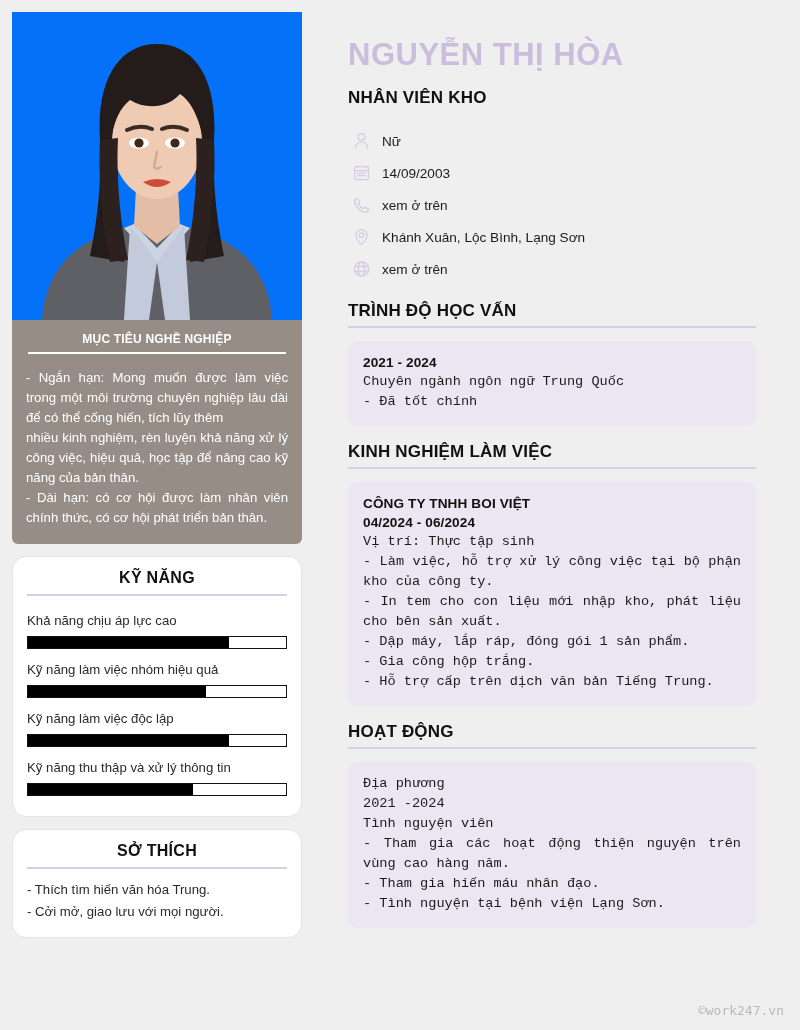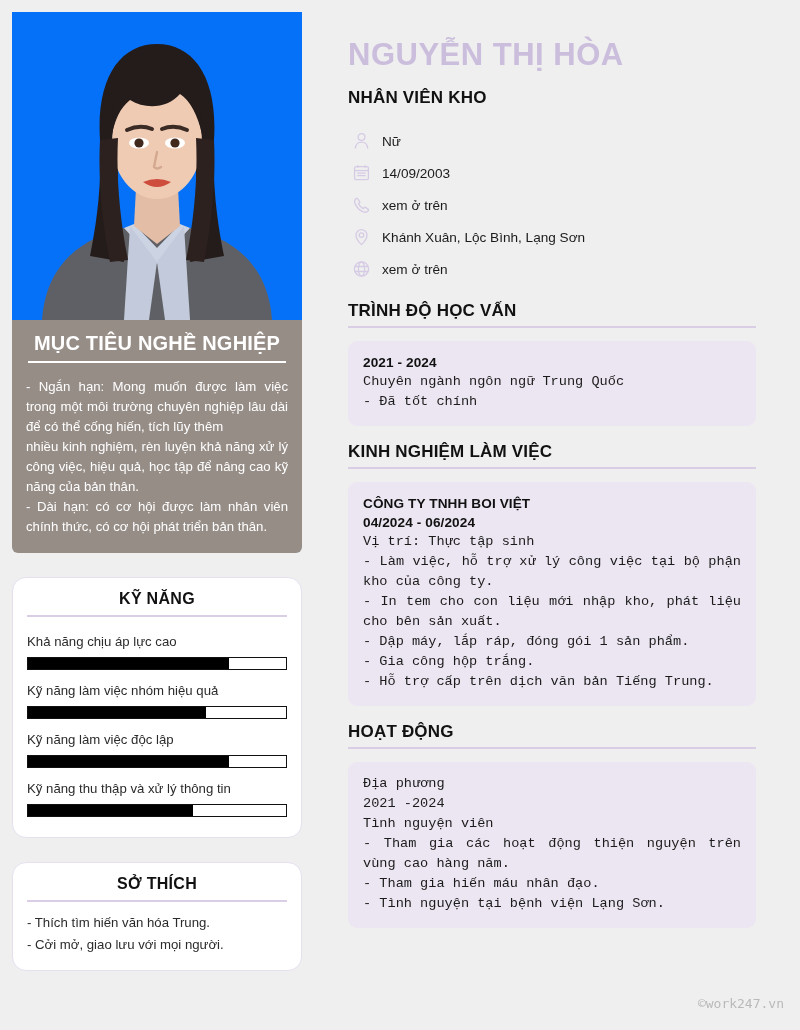--- a/index.html
+++ b/index.html
@@ -33,21 +33,21 @@
 
   
   .objective {
     width: 290px;
     background: #968d87;
     padding: 12px 14px 16px 14px;
     border-radius: 0 0 6px 6px;
   }
   .obj-title {
     color: #ffffff;
-    font-size: 20px;
+    font-size: 12px;
     font-weight: bold;
     text-align: center;
     letter-spacing: .2px;
     padding-bottom: 6px;
   }
   .obj-rule {
     height: 2px; background: #ffffff;
     margin: 0 2px 14px 2px;
   }
   .obj-body {
@@ -56,21 +56,21 @@
     line-height: 20px;
     text-align: justify;
   }
 
   
   .card {
     width: 290px;
     background: #ffffff;
     border: 1px solid #e6dff0;
     border-radius: 14px;
-    margin-top: 24px;
+    margin-top: 12px;
     padding: 12px 14px 14px 14px;
   }
   .card-title {
     font-size: 16px; font-weight: bold; color: #111;
     text-align: center; letter-spacing: .3px;
     padding-bottom: 7px;
   }
   .card-rule { height: 2px; background: #d9cee6; margin-bottom: 10px; }
 
   
@@ -137,21 +137,21 @@
     font-size: 13.6px; font-weight: bold; color: #111;
     line-height: 19px; letter-spacing: .1px;
   }
   .p-line {
     font-size: 13.6px; color: #1b1b1b;
     line-height: 20px; text-align: justify; font-family: Liberation Mono, monospace;
   }
 
   .watermark {
     position: absolute;
-    right: 16px; bottom: 19px;
+    right: 16px; bottom: 12px;
     font-family: "DejaVu Sans Mono", monospace;
     font-size: 13px; color: #b9b9b9;
   }
 </style>
 </head>
 <body>
 
 <div class="page">
 
   <div class="left-col">

